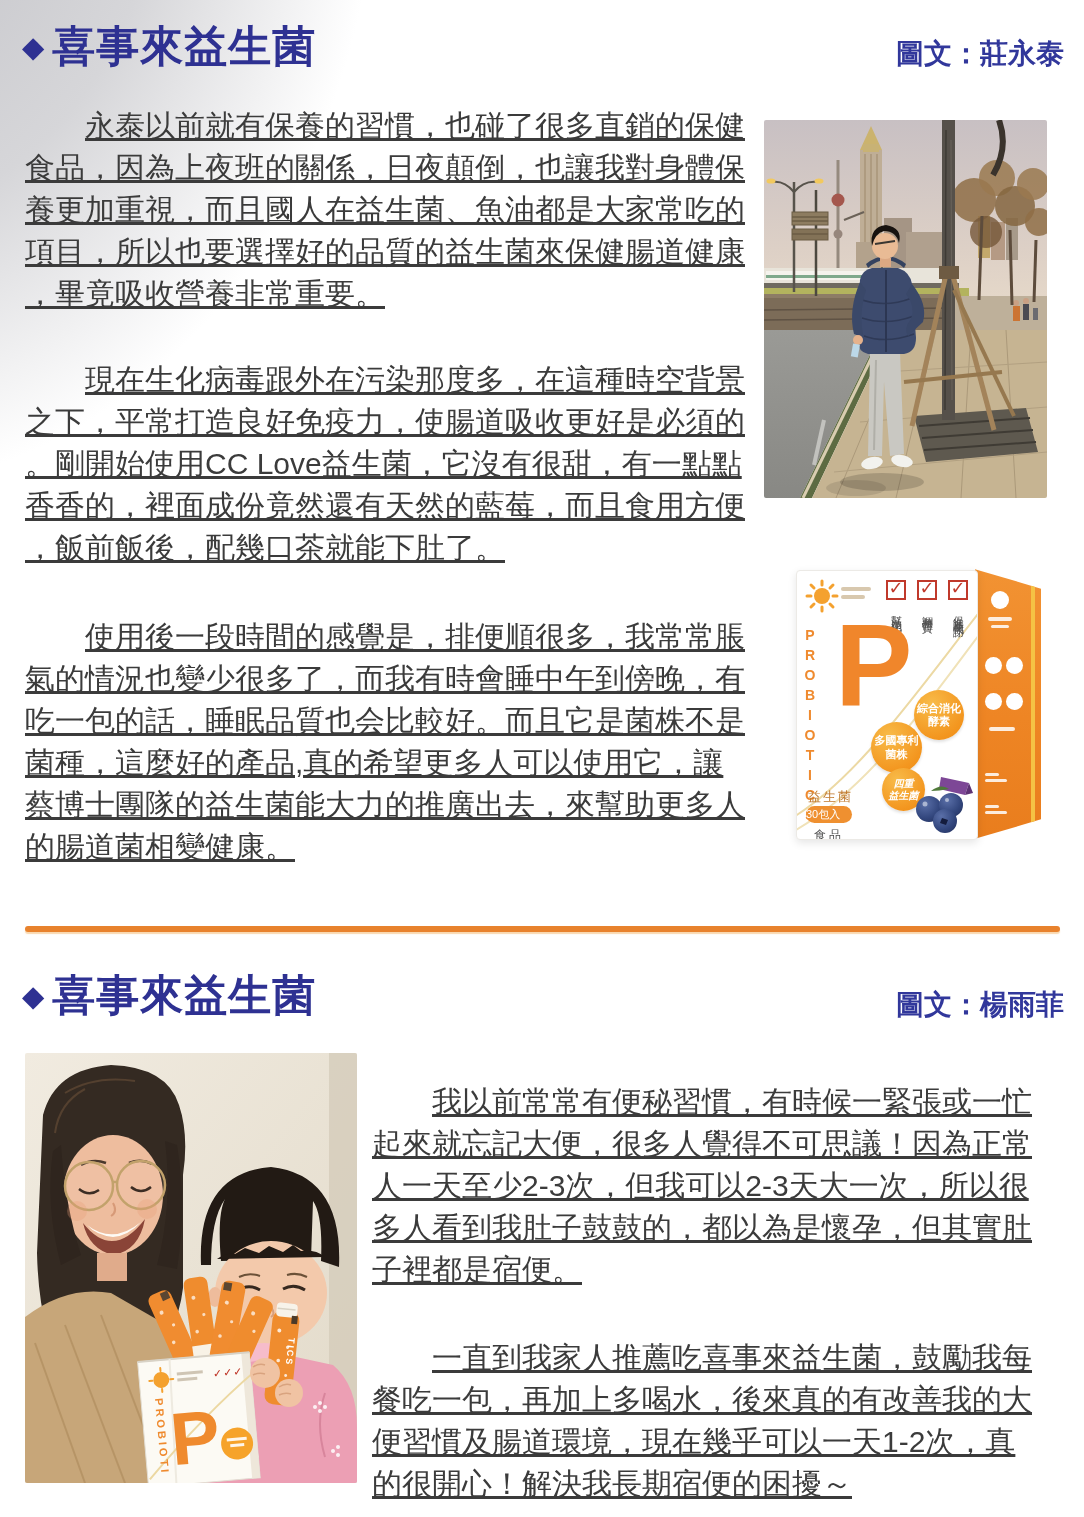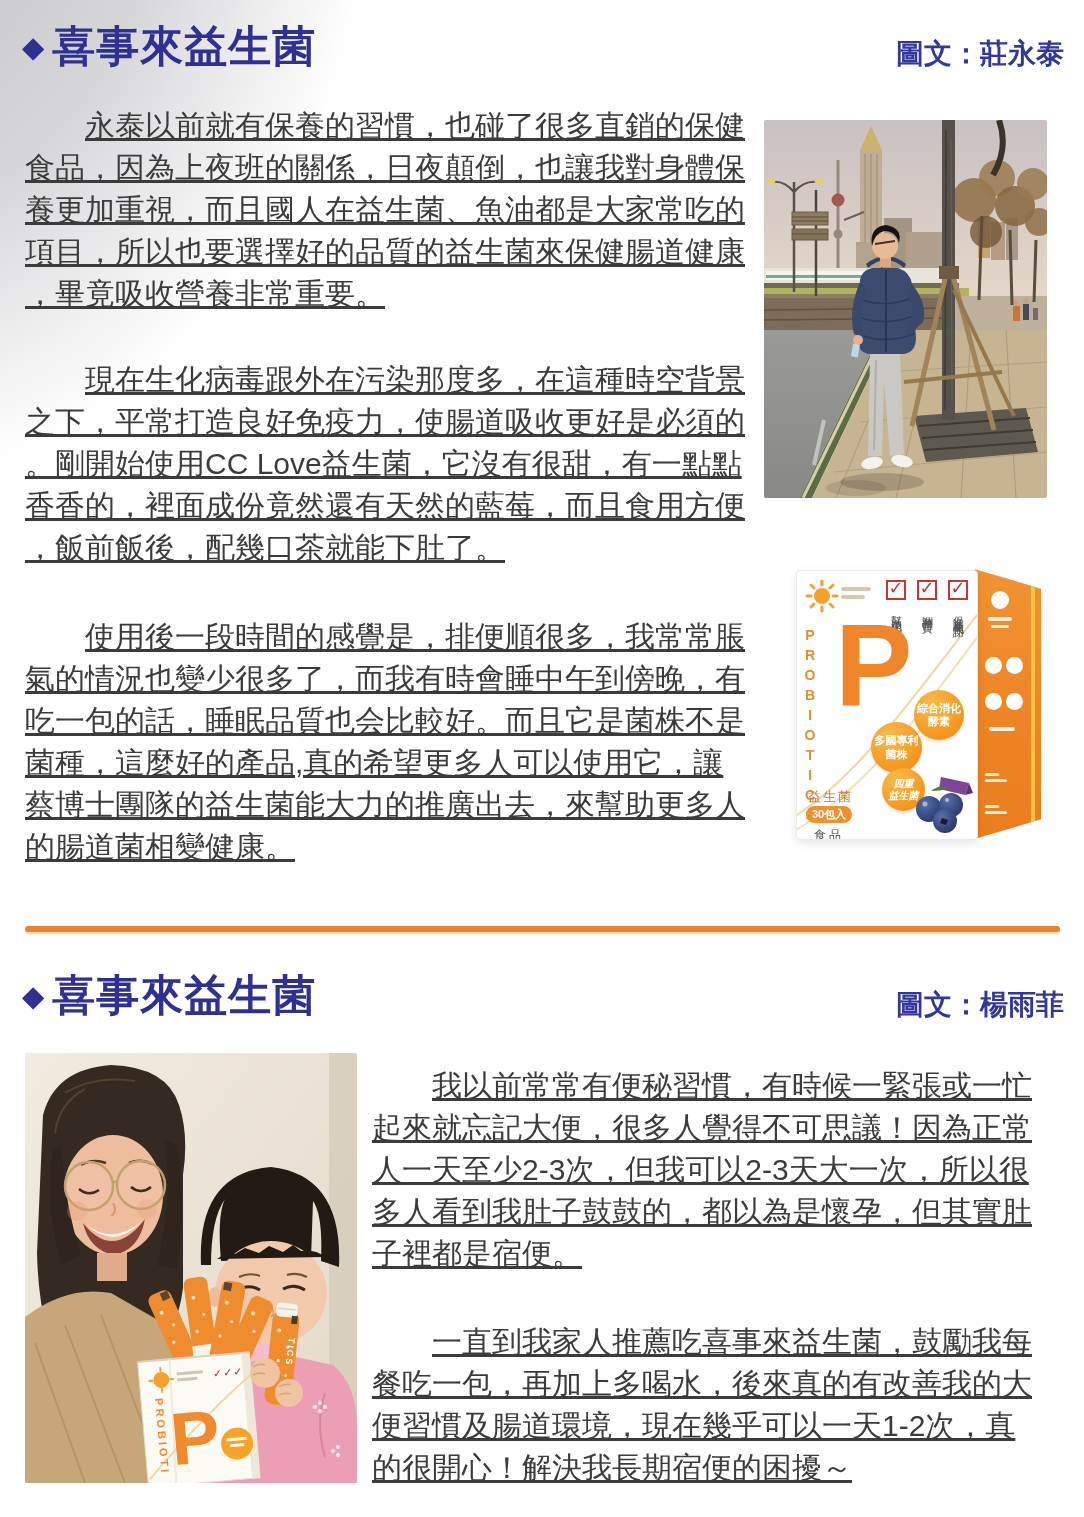--- a/index.html
+++ b/index.html
@@ -26,21 +26,21 @@
   
   .body-par{
     position:absolute;left:25px;width:723px;margin:0;
     font-size:30px;line-height:42px;color:#3b3b3b;
     text-indent:60px;letter-spacing:0;text-align:left;
     word-break:break-all;line-break:anywhere;text-decoration:underline;
   }
   #s1p1{top:105px}
   #s1p2{top:359px}
   #s1p3{top:616px}
-  .par-s2{left:372px !important;width:666px !important;}
+  .par-s2{left:372px !important;width:666px !important;margin-top:16px;}
   #s2p1{top:1065px}
   #s2p2{top:1321px}
   
   #divider{
     position:absolute;left:25px;top:926px;width:1035px;height:6px;
     background:#e8822d;border-radius:3px;box-shadow:0 2px 1px rgba(243,178,98,.5);
   }
   
   .photo{position:absolute;display:block;border-radius:2px;}
   #street-photo{left:764px;top:120px;}
@@ -84,21 +84,21 @@
     display:flex;flex-direction:column;justify-content:center;line-height:1.2;
     background:radial-gradient(circle at 35% 28%,#f8bb49 0%,#f3961f 70%,#ec8a15 100%);
     box-shadow:0 2px 3px rgba(0,0,0,.12);
   }
   #bubble1{left:117px;top:119px;width:50px;height:50px;font-size:11px;}
   #bubble2{left:74px;top:151px;width:51px;height:51px;font-size:11px;}
   #bubble3{left:85px;top:197px;width:43px;height:43px;font-size:10px;font-style:italic;}
   .label-cat{position:absolute;left:11px;top:217px;font-size:13px;color:#c07a2e;letter-spacing:2px;}
   .label-pill{
     position:absolute;left:9px;top:235px;width:46px;height:17px;border-radius:9px;
-    background:#ef9030;color:#fff;font-size:11px;font-weight:700;text-align:center;line-height:17px;
+    background:#ef9030;color:#fff;font-size:11px;font-weight:400;text-align:left;line-height:17px;
   }
   .label-type{position:absolute;left:17px;top:256px;font-size:12px;color:#4a4a4a;letter-spacing:3px;}
   .swoosh-svg,.berries-svg{position:absolute;}
 </style>
 </head>
 <body>
 
 <div class="page">
 
   <div class="sec-title" id="title1">

